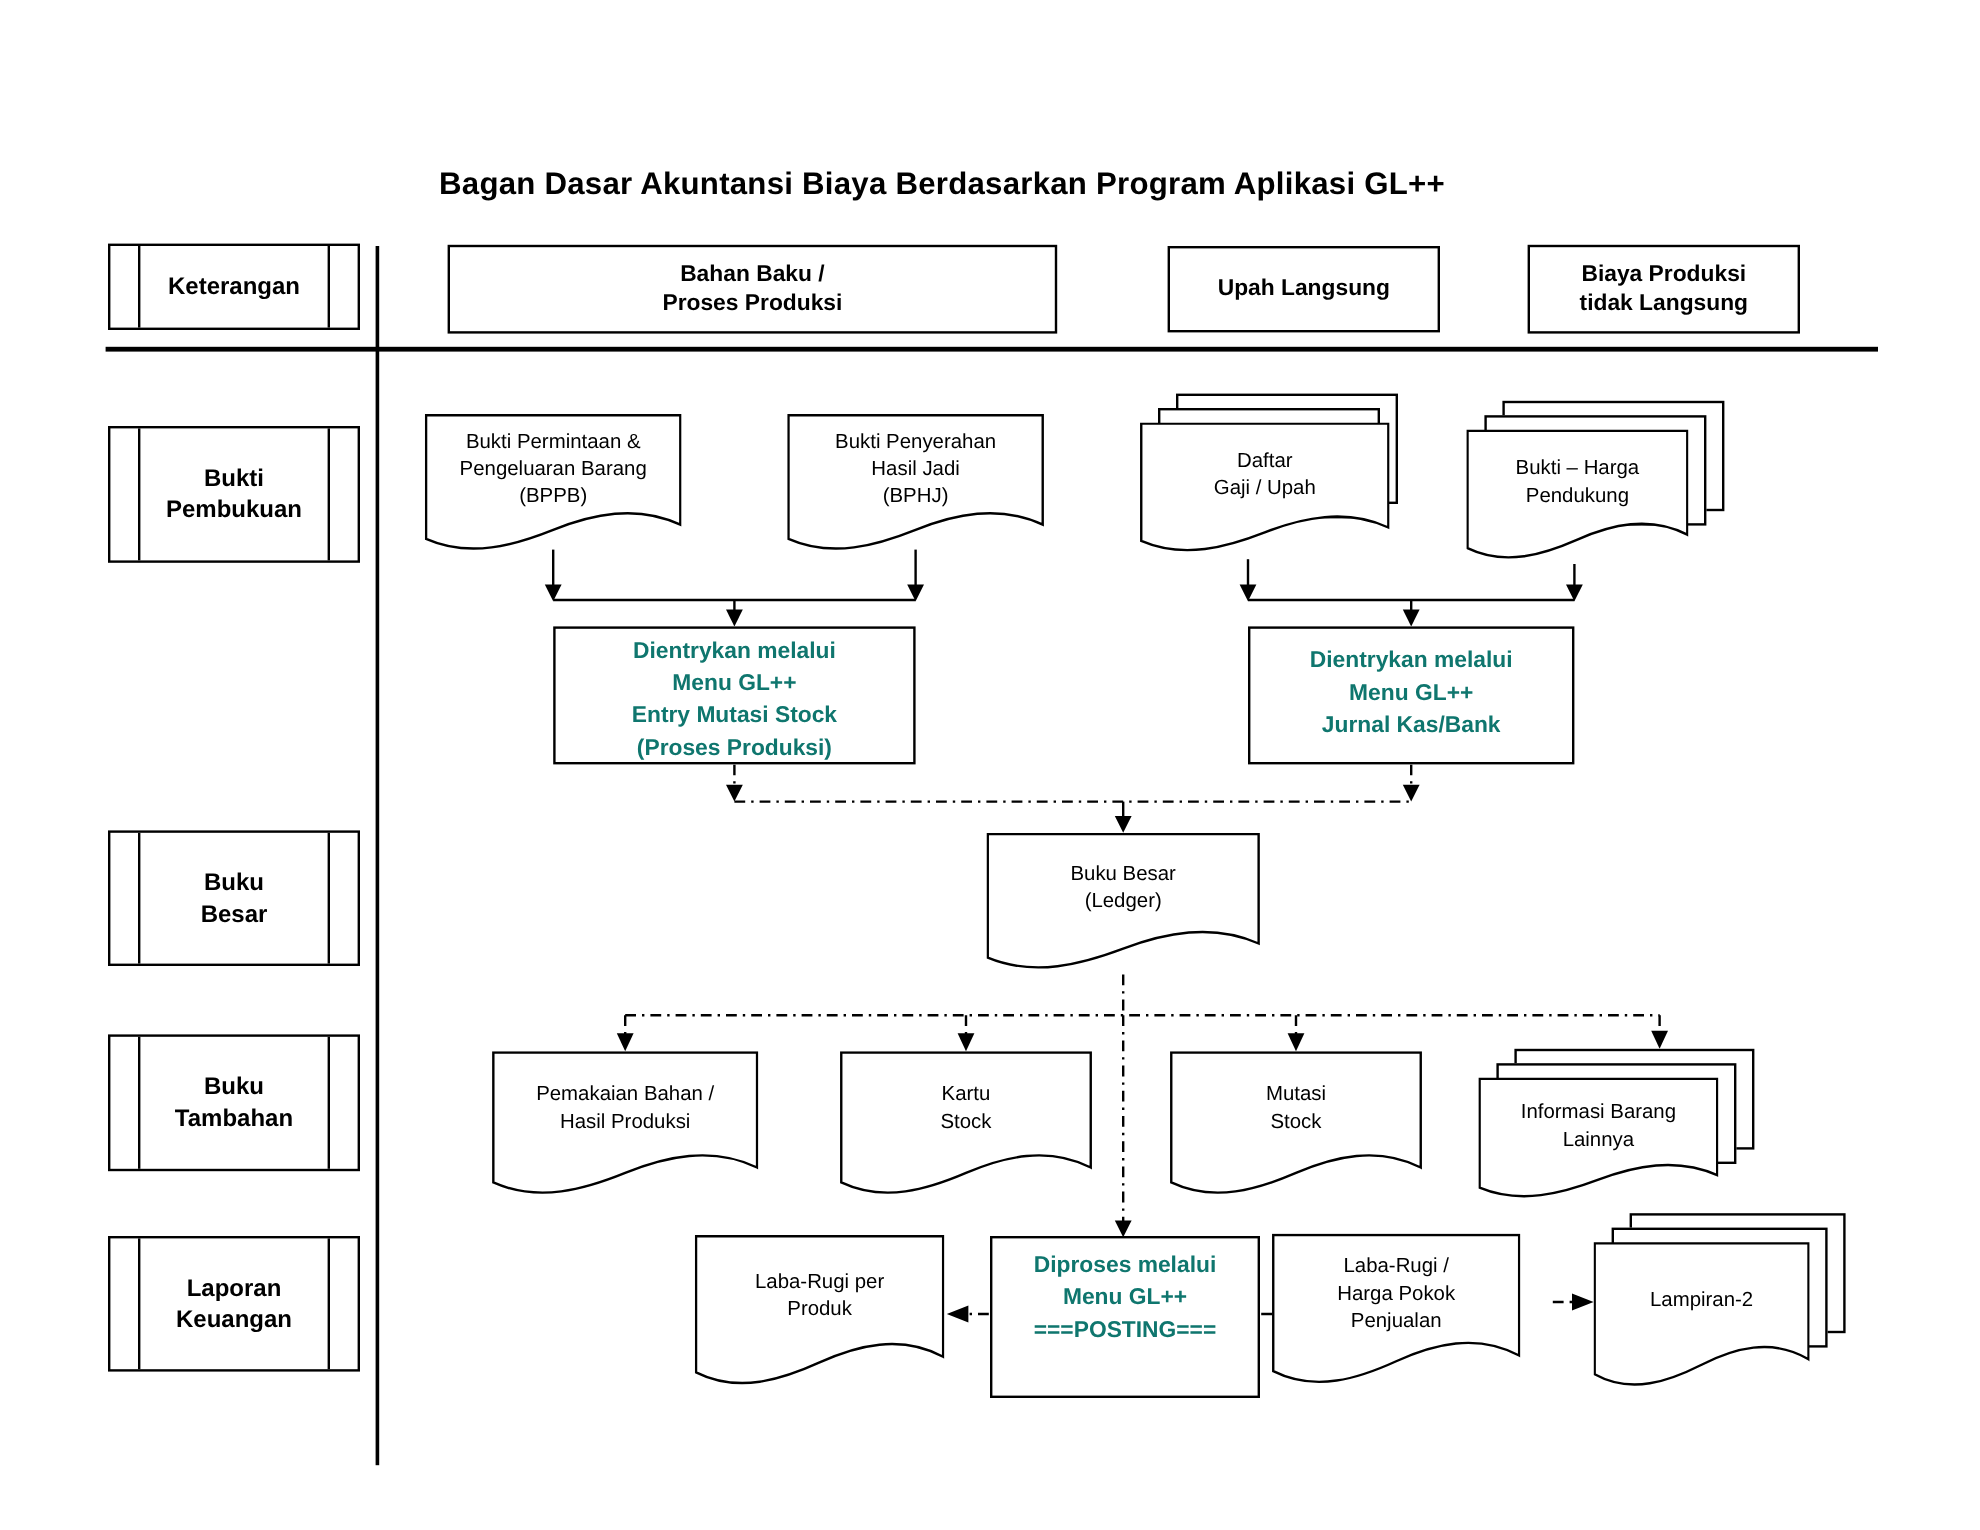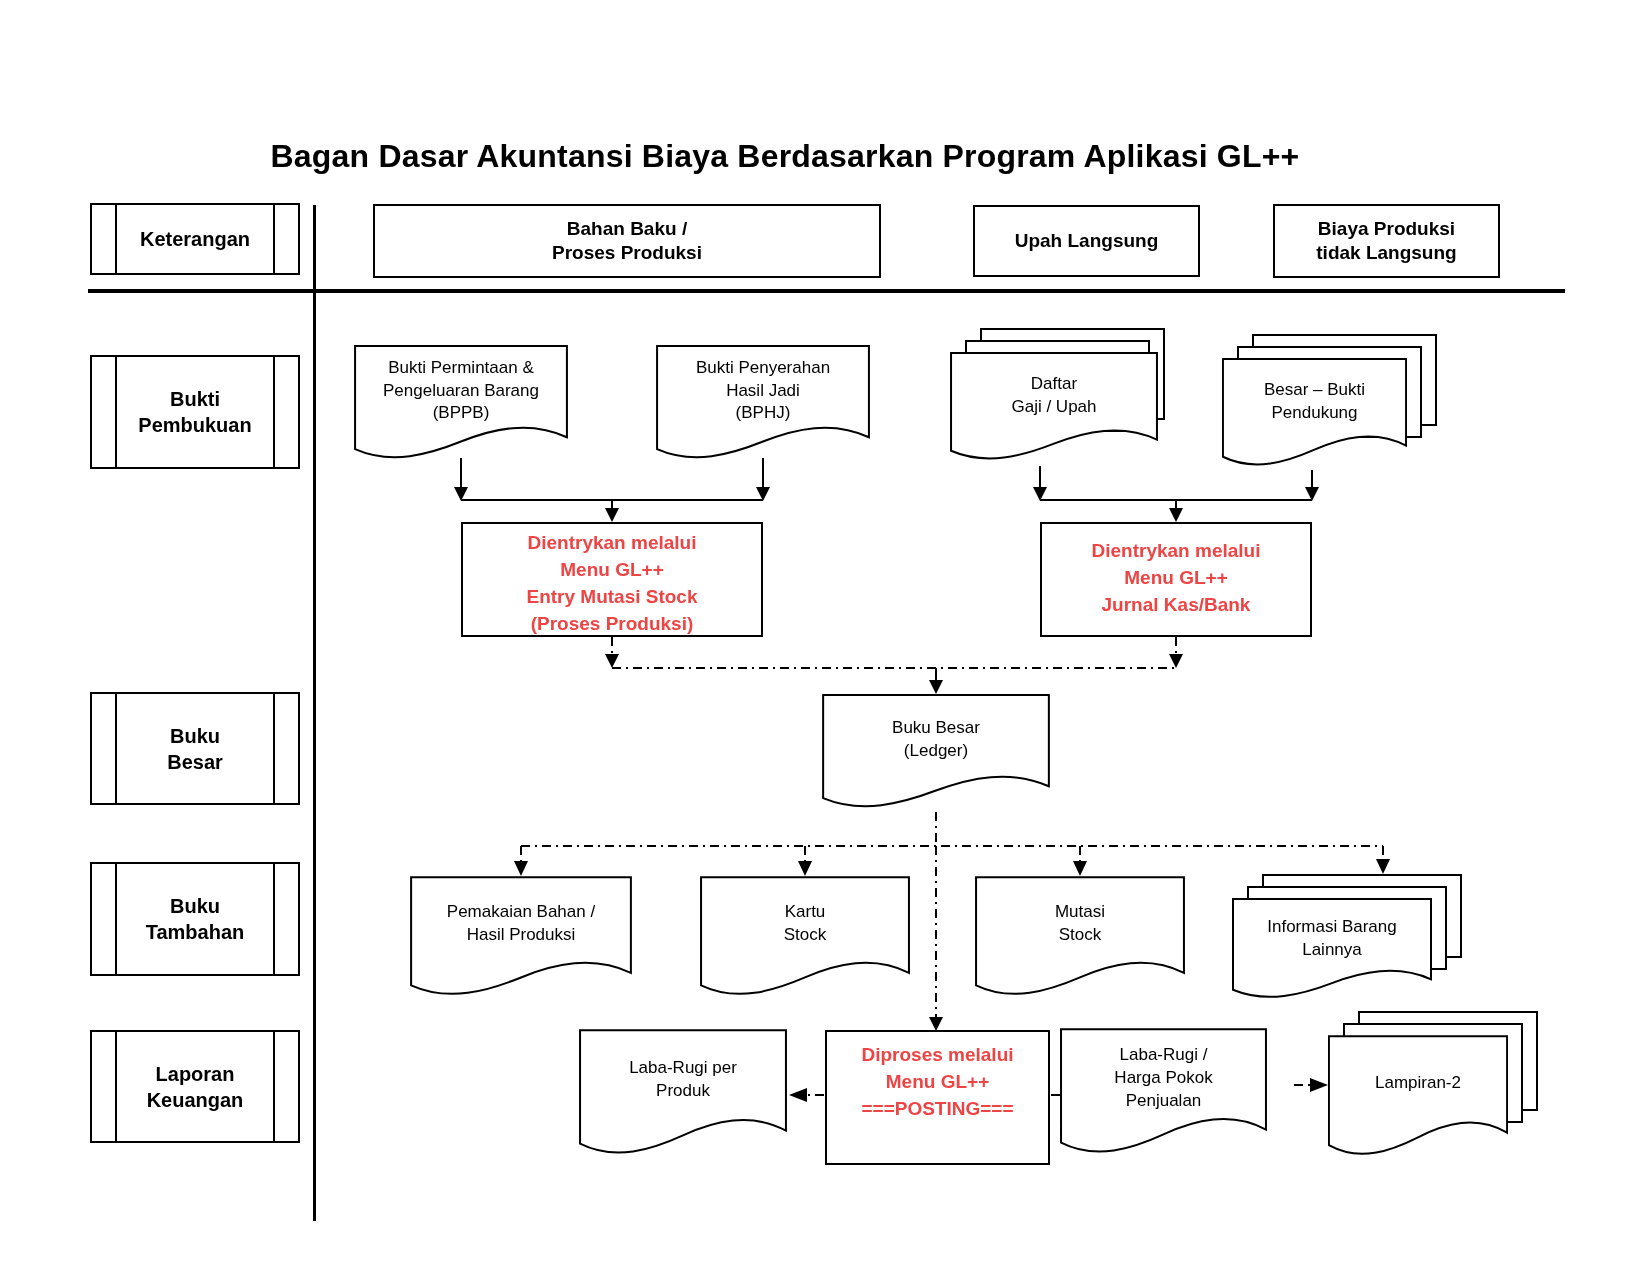--- a/index.html
+++ b/index.html
@@ -2,32 +2,32 @@
 <html><head>
 <meta charset="utf-8">
 <style>
   html,body{margin:0;padding:0;background:#fff;}
   .canvas{
     position:relative;width:1650px;height:1275px;background:#ffffff;overflow:hidden;
     font-family:"Liberation Sans", sans-serif;color:#000;
   }
   .title{
     position:absolute;left:90px;top:138px;width:1390px;text-align:center;
-    font-size:32px;font-weight:bold;letter-spacing:.2px;white-space:pre-line;
+    font-size:26px;font-weight:bold;letter-spacing:.2px;white-space:pre-line;
   }
   .box{position:absolute;border:2px solid #000;background:#fff;box-sizing:border-box;}
   .center-txt{display:flex;align-items:center;justify-content:center;text-align:center;white-space:pre-line;}
   .hdr{font-weight:bold;font-size:19px;line-height:1.25;}
   .plabel{position:absolute;border:2px solid #000;background:#fff;box-sizing:border-box;}
   .plabel .bar{position:absolute;top:0;bottom:0;width:0;border-left:2px solid #000;}
   .plabel .bar.l{left:23px;} .plabel .bar.r{right:23px;}
   .plabel .txt{position:absolute;inset:0;display:flex;align-items:center;justify-content:center;
     text-align:center;font-weight:bold;font-size:20px;line-height:1.3;white-space:pre-line;}
   .bluebox{position:absolute;border:2px solid #000;background:#fff;box-sizing:border-box;
-    text-align:center;font-weight:bold;font-size:19px;line-height:1.42;white-space:pre-line;color:#ef4444;}
+    text-align:center;font-weight:bold;font-size:19px;line-height:1.42;white-space:pre-line;color:#0f766e;}
   .doc{position:absolute;}
   .doc svg{position:absolute;inset:0;width:100%;height:100%;}
   .doc .dpath{fill:#fff;stroke:#000;stroke-width:2;vector-effect:non-scaling-stroke;}
   .doc .txt{position:absolute;left:0;right:0;top:0;bottom:22%;display:flex;align-items:center;
     justify-content:center;text-align:center;font-size:17px;line-height:1.35;white-space:pre-line;}
   .sheet{position:absolute;border:2px solid #000;background:#fff;box-sizing:border-box;}
   .vline{position:absolute;background:#000;}
   .hline{position:absolute;background:#000;}
   .connectors{position:absolute;left:0;top:0;width:1650px;height:1275px;pointer-events:none;}
   .connectors line{stroke:#000;stroke-width:2;}
@@ -170,21 +170,21 @@
     </div>
   </div>
 
   <div>
     <div class="sheet" style="left:1252px;top:334px;width:185px;height:92px;"></div>
     <div class="sheet" style="left:1237px;top:346px;width:185px;height:92px;"></div>
     <div class="doc" style="left:1222px;top:358px;width:185px;height:112px;">
       <svg viewBox="0 0 200 110" preserveAspectRatio="none">
           <path class="dpath" d="M1 1 L199 1 L199 86 C165 70 130 78 100 90 C70 102 35 112 1 97 Z"></path>
         </svg>
-      <div class="txt">Besar – Bukti
+      <div class="txt">Bukti – Harga
 Pendukung</div>
     </div>
   </div>
 
   <div class="bluebox" style="left:461px;top:522px;width:302px;height:115px;padding-top:6px;">Dientrykan melalui
 Menu GL++
 Entry Mutasi Stock
 (Proses Produksi)</div>
   <div class="bluebox" style="left:1040px;top:522px;width:272px;height:115px;padding-top:14px;">Dientrykan melalui
 Menu GL++

